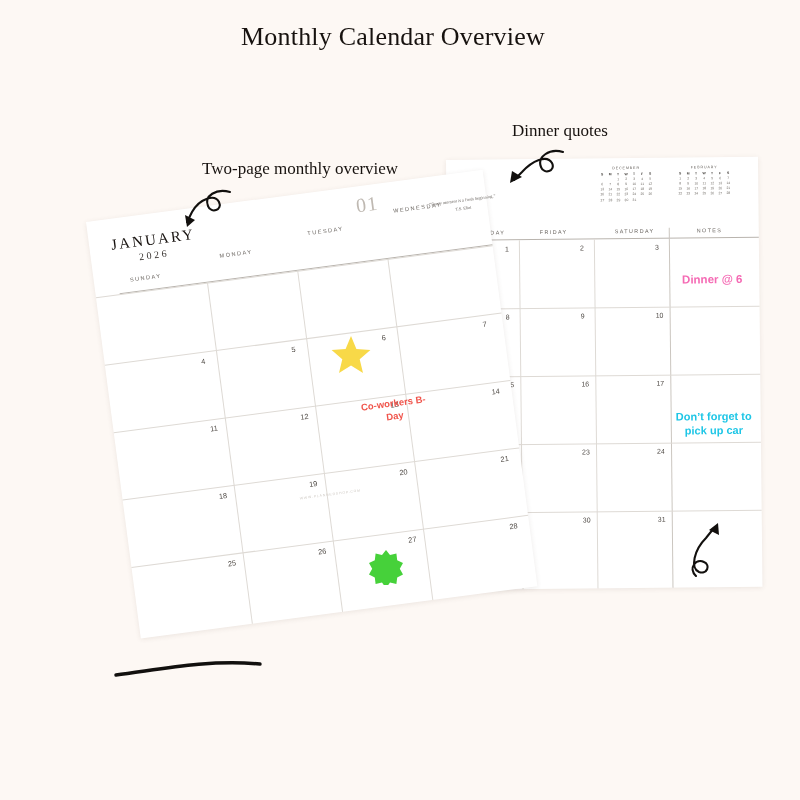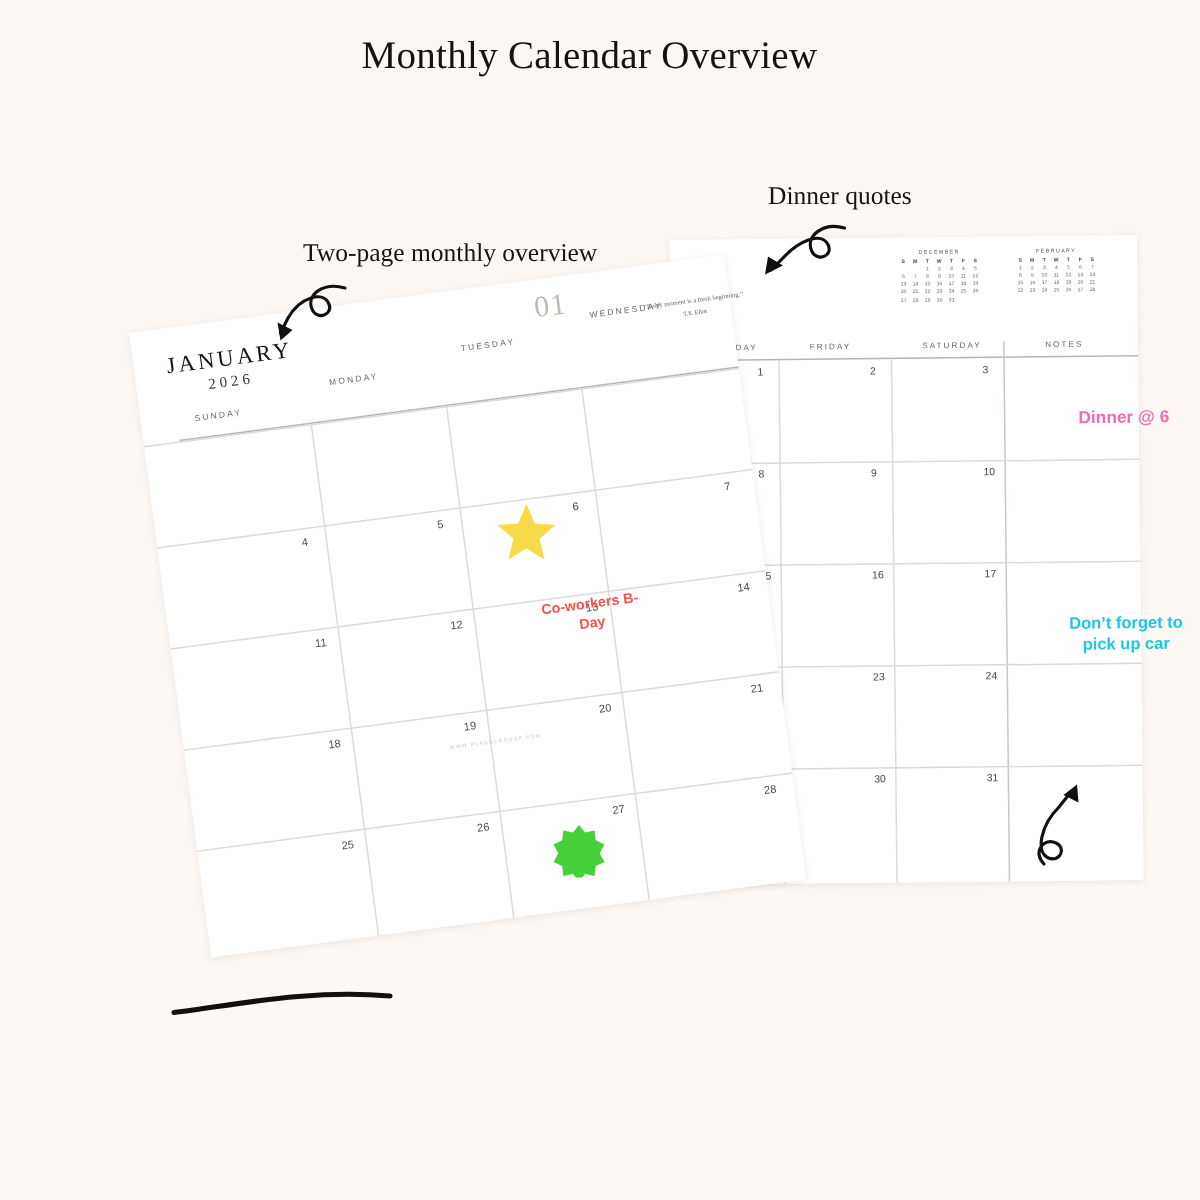--- a/index.html
+++ b/index.html
@@ -85,21 +85,21 @@
   .r-notes-line{position:absolute;top:-11px;width:1px;height:360px;background:#cbc6c0;}
   .r-daynum{
     position:absolute;
     font-family:"Liberation Sans",sans-serif;
     font-size:7px;color:#4e4944;
   }
 
   .note{
     position:absolute;width:86px;text-align:center;
     font-family:"Liberation Sans",sans-serif;
-    font-weight:bold;line-height:1.28;padding-left:37px;
+    font-weight:bold;line-height:1.28;
   }
   .note-dinner{left:222px;top:34px;font-size:11.5px;color:#f56ab4;}
   .note-car{left:222px;top:171px;font-size:11px;color:#1ec6e6;}
 
   
   .l-month{
     position:absolute;left:22px;top:18px;
     font-family:"Liberation Serif",serif;
     font-size:15px;letter-spacing:2.2px;color:#17120f;
   }

